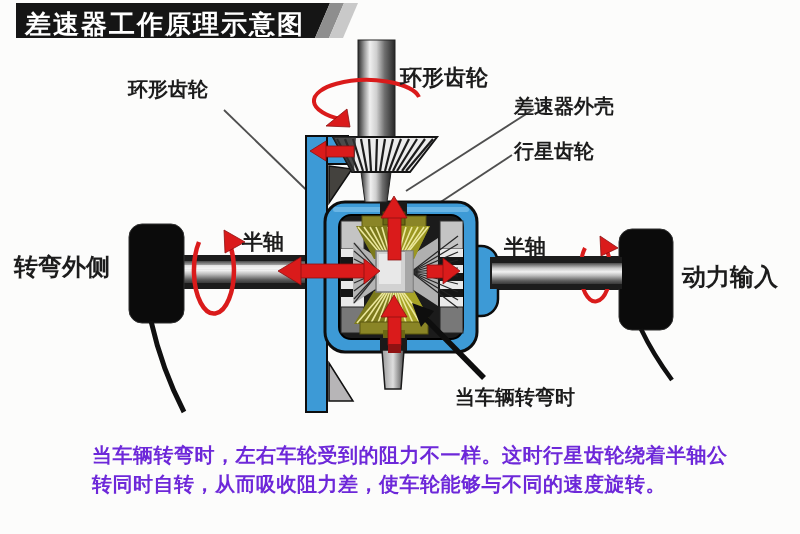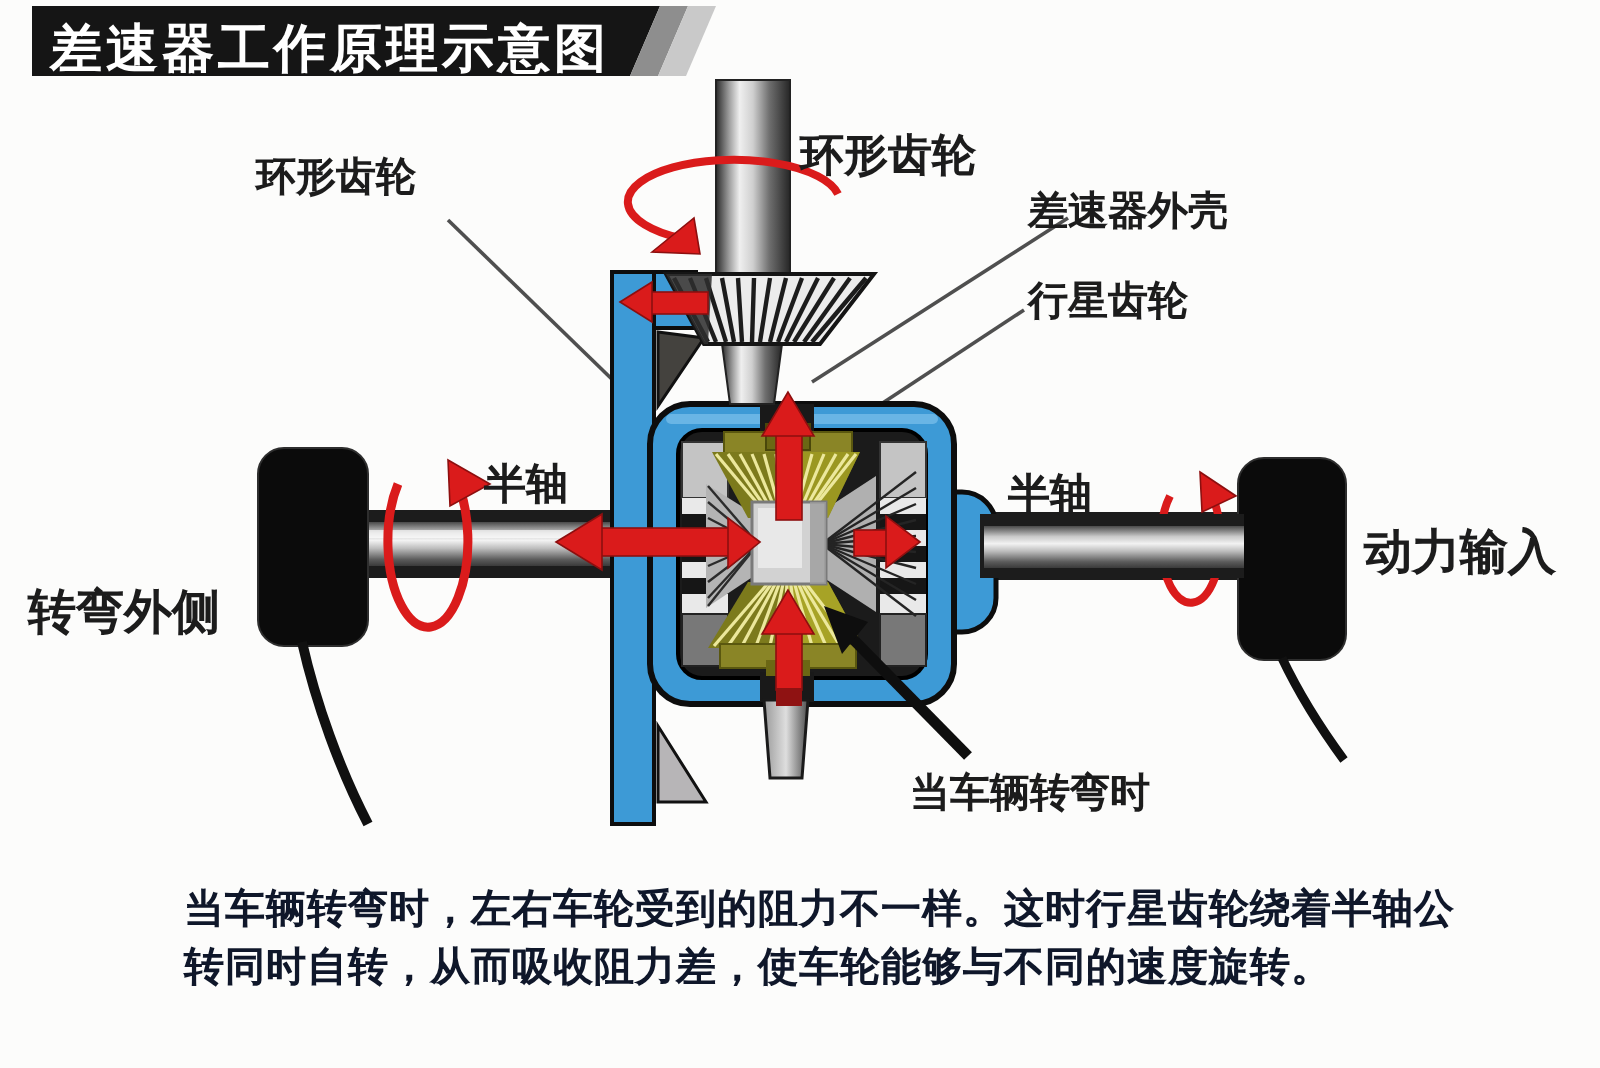--- a/index.html
+++ b/index.html
@@ -3,21 +3,21 @@
 <meta charset="utf-8">
 <style>
   html,body{margin:0;padding:0;}
   .stage{position:relative;width:800px;height:534px;background:#fcfcfb;overflow:hidden;
          font-family:Liberation Serif, serif;}
   .stage svg{position:absolute;left:0;top:0;}
   .lbl{position:absolute;font-weight:bold;color:#1c1c1c;white-space:nowrap;line-height:1.1;}
   .title{position:absolute;left:25px;top:7px;font-size:26px;font-weight:bold;color:#ffffff;
          letter-spacing:2px;white-space:nowrap;}
   .caption{position:absolute;left:92px;top:441px;width:660px;font-size:20px;font-weight:bold;
-           color:#0f172a;letter-spacing:0.5px;line-height:29px;}
+           color:#6d28d9;letter-spacing:0.5px;line-height:29px;}
   .f-red{fill:var(--c-red);stroke:#8d0f0f;stroke-width:0.8;}
   .s-red{stroke:var(--c-red);fill:none;}
   .f-blue{fill:var(--c-blue);stroke:#0d0d0d;}
 </style>
 </head>
 <body>
 
 <div class="stage">
 
 <svg width="800" height="534" viewBox="0 0 800 534">
@@ -272,21 +272,21 @@
 </svg>
 
 <div class="title">差速器工作原理示意图</div>
 
 <div class="lbl" style="left:400px;top:66px;font-size:22px;">环形齿轮</div>
 <div class="lbl" style="left:128px;top:78px;font-size:20px;text-align:right;">环形齿轮</div>
 <div class="lbl" style="left:514px;top:95px;font-size:20px;">差速器外壳</div>
 <div class="lbl" style="left:514px;top:140px;font-size:20px;">行星齿轮</div>
 <div class="lbl" style="left:242px;top:231px;font-size:21px;">半轴</div>
 <div class="lbl" style="left:504px;top:236px;font-size:21px;">半轴</div>
-<div class="lbl" style="left:14px;top:254px;font-size:24px;margin-top:40px;">转弯外侧</div>
+<div class="lbl" style="left:14px;top:254px;font-size:24px;">转弯外侧</div>
 <div class="lbl" style="left:682px;top:264px;font-size:24px;">动力输入</div>
 <div class="lbl" style="left:455px;top:386px;font-size:20px;">当车辆转弯时</div>
 
 <div class="caption">
   <div>当车辆转弯时，左右车轮受到的阻力不一样。这时行星齿轮绕着半轴公</div>
   <div>转同时自转，从而吸收阻力差，使车轮能够与不同的速度旋转。</div>
 </div>
 
 </div>
 

